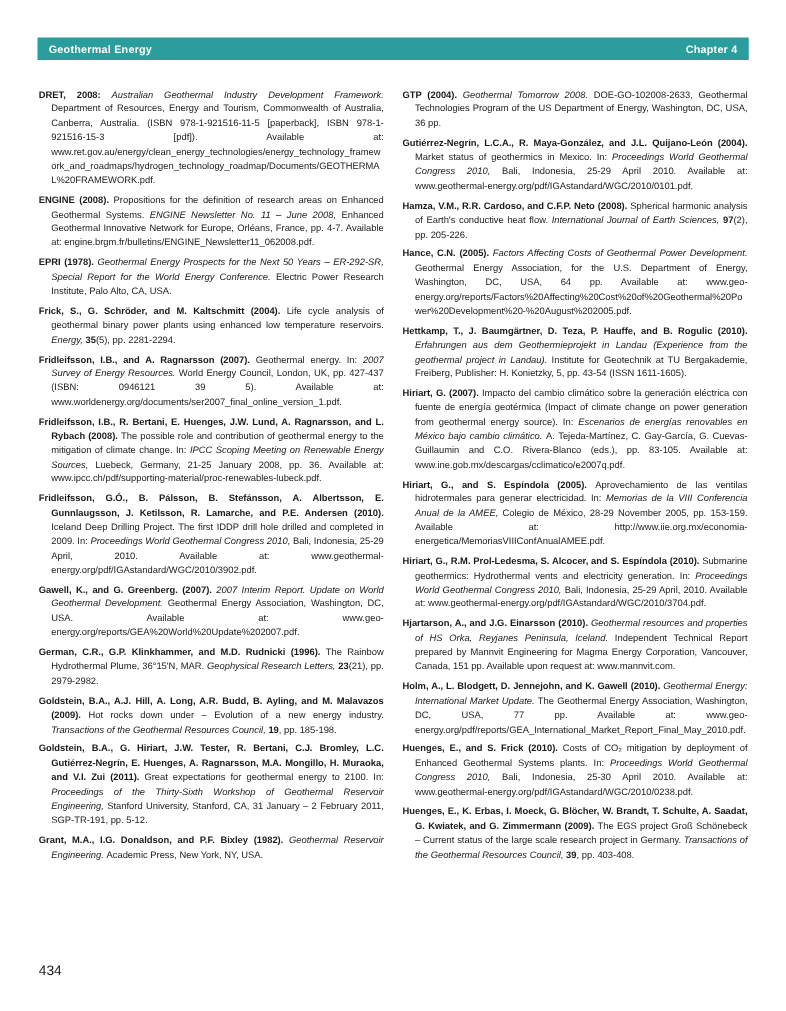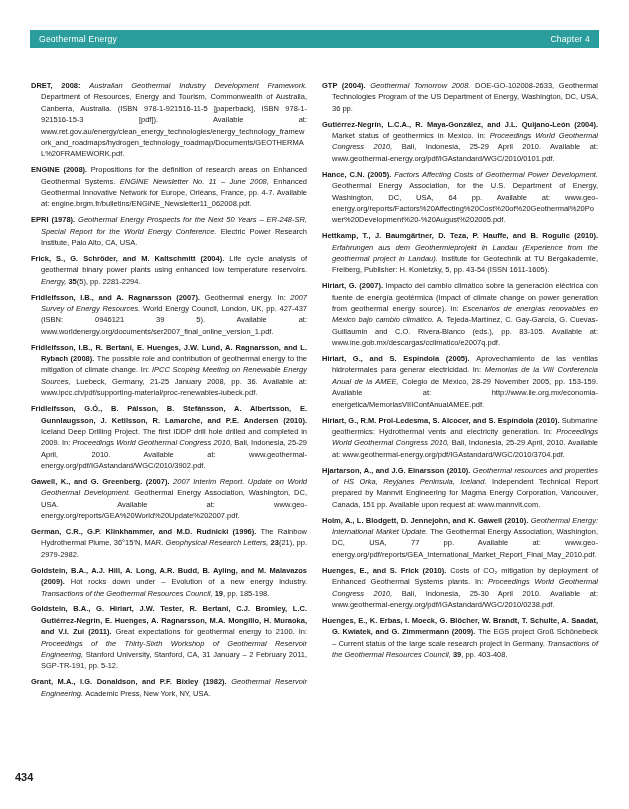--- a/index.html
+++ b/index.html
@@ -26,85 +26,85 @@
     right: 30px;
     height: 18px;
     background: var(--bar-color, #2a9d9c);
     color: var(--bar-text, #ffffff);
     display: flex;
     align-items: center;
     justify-content: space-between;
     padding: 0 9px;
     box-sizing: border-box;
     font-size: 8.6px;
-    font-weight: normal;
+    font-weight: bold;
     letter-spacing: 0.2px;
   }
   .columns {
     position: absolute;
     top: 70px;
     left: 31px;
     display: flex;
     gap: 15px;
   }
   .col {
     width: 276px;
-    margin-top: 10px;
   }
   .ref {
     font-size: 7.5px;
     line-height: 1.52;
     text-align: justify;
     color: var(--body-text, #1a1a1a);
     margin: 0 0 4.5px 0;
     padding-left: 10px;
     text-indent: -10px;
     overflow-wrap: break-word;
     word-break: break-word;
   }
   .ref .b  { font-weight: bold; }
   .ref .i  { font-style: italic; }
   .ref .n  { font-weight: normal; font-style: normal; }
   .page-number {
     position: absolute;
-    left: 15px;
+    left: 31px;
     bottom: 26px;
     font-size: 11px;
-    font-weight: bold;
+    font-weight: normal;
     color: var(--body-text, #1a1a1a);
   }
 </style>
 </head>
 <body>
 
 <div class="page">
 
   <div class="header-bar">
     <span>Geothermal Energy</span>
     <span>Chapter 4</span>
   </div>
 
   <div class="columns">
     <div class="col">
         <p class="ref"><span class="b">DRET, 2008: </span><span class="i">Australian Geothermal Industry Development Framework. </span><span class="n">Department of Resources, Energy and Tourism, Commonwealth of Australia, Canberra, Australia. (ISBN 978-1-921516-11-5 [paperback], ISBN 978-1-921516-15-3 [pdf]). Available at: www.ret.gov.au/energy/clean_energy_technologies/energy_technology_framework_and_roadmaps/hydrogen_technology_roadmap/Documents/GEOTHERMAL%20FRAMEWORK.pdf.</span></p>
         <p class="ref"><span class="b">ENGINE (2008). </span><span class="n">Propositions for the definition of research areas on Enhanced Geothermal Systems. </span><span class="i">ENGINE Newsletter No. 11 – June 2008, </span><span class="n">Enhanced Geothermal Innovative Network for Europe, Orléans, France, pp. 4-7. Available at: engine.brgm.fr/bulletins/ENGINE_Newsletter11_062008.pdf.</span></p>
-        <p class="ref"><span class="b">EPRI (1978). </span><span class="i">Geothermal Energy Prospects for the Next 50 Years – ER-248-SR, Special Report for the World Energy Conference. </span><span class="n">Electric Power Research Institute, Palo Alto, CA, USA.</span></p>
+        <p class="ref"><span class="b">EPRI (1978). </span><span class="i">Geothermal Energy Prospects for the Next 50 Years – ER-292-SR, Special Report for the World Energy Conference. </span><span class="n">Electric Power Research Institute, Palo Alto, CA, USA.</span></p>
         <p class="ref"><span class="b">Frick, S., G. Schröder, and M. Kaltschmitt (2004). </span><span class="n">Life cycle analysis of geothermal binary power plants using enhanced low temperature reservoirs. </span><span class="i">Energy, </span><span class="b">35</span><span class="n">(5), pp. 2281-2294.</span></p>
         <p class="ref"><span class="b">Fridleifsson, I.B., and A. Ragnarsson (2007). </span><span class="n">Geothermal energy. In: </span><span class="i">2007 Survey of Energy Resources. </span><span class="n">World Energy Council, London, UK, pp. 427-437 (ISBN: 0946121 39 5). Available at: www.worldenergy.org/documents/ser2007_final_online_version_1.pdf.</span></p>
         <p class="ref"><span class="b">Fridleifsson, I.B., R. Bertani, E. Huenges, J.W. Lund, A. Ragnarsson, and L. Rybach (2008). </span><span class="n">The possible role and contribution of geothermal energy to the mitigation of climate change. In: </span><span class="i">IPCC Scoping Meeting on Renewable Energy Sources, </span><span class="n">Luebeck, Germany, 21-25 January 2008, pp. 36. Available at: www.ipcc.ch/pdf/supporting-material/proc-renewables-lubeck.pdf.</span></p>
         <p class="ref"><span class="b">Fridleifsson, G.Ó., B. Pálsson, B. Stefánsson, A. Albertsson, E. Gunnlaugsson, J. Ketilsson, R. Lamarche, and P.E. Andersen (2010). </span><span class="n">Iceland Deep Drilling Project. The first IDDP drill hole drilled and completed in 2009. In: </span><span class="i">Proceedings World Geothermal Congress 2010, </span><span class="n">Bali, Indonesia, 25-29 April, 2010. Available at: www.geothermal-energy.org/pdf/IGAstandard/WGC/2010/3902.pdf.</span></p>
         <p class="ref"><span class="b">Gawell, K., and G. Greenberg. (2007). </span><span class="i">2007 Interim Report. Update on World Geothermal Development. </span><span class="n">Geothermal Energy Association, Washington, DC, USA. Available at: www.geo-energy.org/reports/GEA%20World%20Update%202007.pdf.</span></p>
         <p class="ref"><span class="b">German, C.R., G.P. Klinkhammer, and M.D. Rudnicki (1996). </span><span class="n">The Rainbow Hydrothermal Plume, 36°15'N, MAR. </span><span class="i">Geophysical Research Letters, </span><span class="b">23</span><span class="n">(21), pp. 2979-2982.</span></p>
         <p class="ref"><span class="b">Goldstein, B.A., A.J. Hill, A. Long, A.R. Budd, B. Ayling, and M. Malavazos (2009). </span><span class="n">Hot rocks down under – Evolution of a new energy industry. </span><span class="i">Transactions of the Geothermal Resources Council, </span><span class="b">19</span><span class="n">, pp. 185-198.</span></p>
         <p class="ref"><span class="b">Goldstein, B.A., G. Hiriart, J.W. Tester, R. Bertani, C.J. Bromley, L.C. Gutiérrez-Negrín, E. Huenges, A. Ragnarsson, M.A. Mongillo, H. Muraoka, and V.I. Zui (2011). </span><span class="n">Great expectations for geothermal energy to 2100. In: </span><span class="i">Proceedings of the Thirty-Sixth Workshop of Geothermal Reservoir Engineering, </span><span class="n">Stanford University, Stanford, CA, 31 January – 2 February 2011, SGP-TR-191, pp. 5-12.</span></p>
         <p class="ref"><span class="b">Grant, M.A., I.G. Donaldson, and P.F. Bixley (1982). </span><span class="i">Geothermal Reservoir Engineering. </span><span class="n">Academic Press, New York, NY, USA.</span></p>
       </div>
     <div class="col">
         <p class="ref"><span class="b">GTP (2004). </span><span class="i">Geothermal Tomorrow 2008. </span><span class="n">DOE-GO-102008-2633, Geothermal Technologies Program of the US Department of Energy, Washington, DC, USA, 36 pp.</span></p>
         <p class="ref"><span class="b">Gutiérrez-Negrín, L.C.A., R. Maya-González, and J.L. Quijano-León (2004). </span><span class="n">Market status of geothermics in Mexico. In: </span><span class="i">Proceedings World Geothermal Congress 2010, </span><span class="n">Bali, Indonesia, 25-29 April 2010. Available at: www.geothermal-energy.org/pdf/IGAstandard/WGC/2010/0101.pdf.</span></p>
+        <p class="ref"><span class="b">Hamza, V.M., R.R. Cardoso, and C.F.P. Neto (2008). </span><span class="n">Spherical harmonic analysis of Earth's conductive heat flow. </span><span class="i">International Journal of Earth Sciences, </span><span class="b">97</span><span class="n">(2), pp. 205-226.</span></p>
         <p class="ref"><span class="b">Hance, C.N. (2005). </span><span class="i">Factors Affecting Costs of Geothermal Power Development. </span><span class="n">Geothermal Energy Association, for the U.S. Department of Energy, Washington, DC, USA, 64 pp. Available at: www.geo-energy.org/reports/Factors%20Affecting%20Cost%20of%20Geothermal%20Power%20Development%20-%20August%202005.pdf.</span></p>
         <p class="ref"><span class="b">Hettkamp, T., J. Baumgärtner, D. Teza, P. Hauffe, and B. Rogulic (2010). </span><span class="i">Erfahrungen aus dem Geothermieprojekt in Landau (Experience from the geothermal project in Landau). </span><span class="n">Institute for Geotechnik at TU Bergakademie, Freiberg, Publisher: H. Konietzky, 5, pp. 43-54 (ISSN 1611-1605).</span></p>
         <p class="ref"><span class="b">Hiriart, G. (2007). </span><span class="n">Impacto del cambio climático sobre la generación eléctrica con fuente de energía geotérmica (Impact of climate change on power generation from geothermal energy source). In: </span><span class="i">Escenarios de energías renovables en México bajo cambio climático. </span><span class="n">A. Tejeda-Martínez, C. Gay-García, G. Cuevas-Guillaumin and C.O. Rivera-Blanco (eds.), pp. 83-105. Available at: www.ine.gob.mx/descargas/cclimatico/e2007q.pdf.</span></p>
         <p class="ref"><span class="b">Hiriart, G., and S. Espíndola (2005). </span><span class="n">Aprovechamiento de las ventilas hidrotermales para generar electricidad. In: </span><span class="i">Memorias de la VIII Conferencia Anual de la AMEE, </span><span class="n">Colegio de México, 28-29 November 2005, pp. 153-159. Available at: http://www.iie.org.mx/economia-energetica/MemoriasVIIIConfAnualAMEE.pdf.</span></p>
         <p class="ref"><span class="b">Hiriart, G., R.M. Prol-Ledesma, S. Alcocer, and S. Espíndola (2010). </span><span class="n">Submarine geothermics: Hydrothermal vents and electricity generation. In: </span><span class="i">Proceedings World Geothermal Congress 2010, </span><span class="n">Bali, Indonesia, 25-29 April, 2010. Available at: www.geothermal-energy.org/pdf/IGAstandard/WGC/2010/3704.pdf.</span></p>
         <p class="ref"><span class="b">Hjartarson, A., and J.G. Einarsson (2010). </span><span class="i">Geothermal resources and properties of HS Orka, Reyjanes Peninsula, Iceland. </span><span class="n">Independent Technical Report prepared by Mannvit Engineering for Magma Energy Corporation, Vancouver, Canada, 151 pp. Available upon request at: www.mannvit.com.</span></p>
         <p class="ref"><span class="b">Holm, A., L. Blodgett, D. Jennejohn, and K. Gawell (2010). </span><span class="i">Geothermal Energy: International Market Update. </span><span class="n">The Geothermal Energy Association, Washington, DC, USA, 77 pp. Available at: www.geo-energy.org/pdf/reports/GEA_International_Market_Report_Final_May_2010.pdf.</span></p>
         <p class="ref"><span class="b">Huenges, E., and S. Frick (2010). </span><span class="n">Costs of CO₂ mitigation by deployment of Enhanced Geothermal Systems plants. In: </span><span class="i">Proceedings World Geothermal Congress 2010, </span><span class="n">Bali, Indonesia, 25-30 April 2010. Available at: www.geothermal-energy.org/pdf/IGAstandard/WGC/2010/0238.pdf.</span></p>
         <p class="ref"><span class="b">Huenges, E., K. Erbas, I. Moeck, G. Blöcher, W. Brandt, T. Schulte, A. Saadat, G. Kwiatek, and G. Zimmermann (2009). </span><span class="n">The EGS project Groß Schönebeck – Current status of the large scale research project in Germany. </span><span class="i">Transactions of the Geothermal Resources Council, </span><span class="b">39</span><span class="n">, pp. 403-408.</span></p>
       </div>

